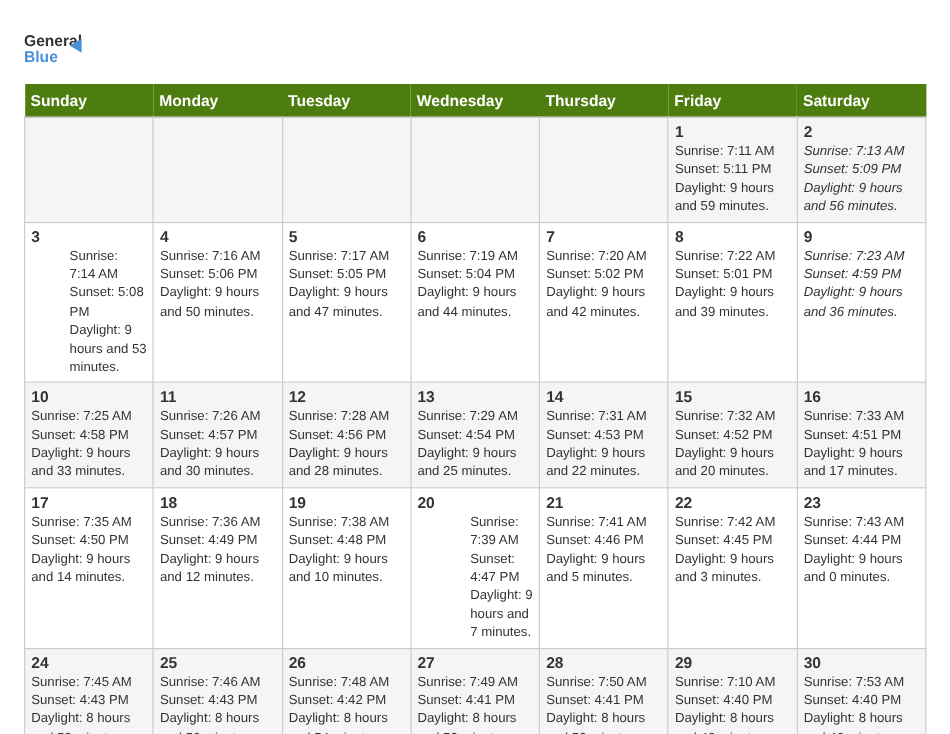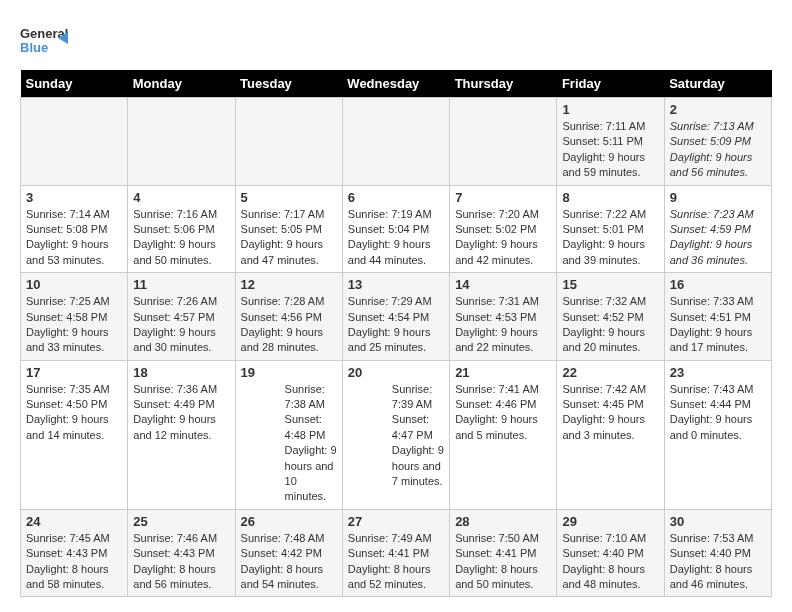--- a/index.html
+++ b/index.html
@@ -33,21 +33,21 @@
       font-size: 16px;
       color: #333;
       font-weight: bold;
     }
     table {
       width: 100%;
       border-collapse: collapse;
       font-size: 11px;
     }
     th {
-      background-color: #000000;
+      background-color: #4d7c0f;
       color: #fff;
       text-align: left;
       padding: 6px 5px;
       font-size: 13px;
     }
     td {
       border: 1px solid #ccc;
       vertical-align: top;
       padding: 4px 5px;
       width: 14.28%;
@@ -119,21 +119,21 @@
         <td>
           <span class="day-num">2</span>
           <div class="day-info" style="white-space: pre-line; font-style: italic;">Sunrise: 7:13 AM
 Sunset: 5:09 PM
 Daylight: 9 hours and 56 minutes.</div>
         </td>
       </tr>
       <tr>
         <td>
           <span class="day-num">3</span>
-          <div class="day-info" style="white-space: pre-line;">Sunrise: 7:14 AM
+          <div class="day-info" style="white-space: pre-line; margin-left: 32px;">Sunrise: 7:14 AM
 Sunset: 5:08 PM
 Daylight: 9 hours and 53 minutes.</div>
         </td>
         <td>
           <span class="day-num">4</span>
           <div class="day-info" style="white-space: pre-line;">Sunrise: 7:16 AM
 Sunset: 5:06 PM
 Daylight: 9 hours and 50 minutes.</div>
         </td>
         <td>
@@ -219,21 +219,21 @@
 Daylight: 9 hours and 14 minutes.</div>
         </td>
         <td>
           <span class="day-num">18</span>
           <div class="day-info" style="white-space: pre-line;">Sunrise: 7:36 AM
 Sunset: 4:49 PM
 Daylight: 9 hours and 12 minutes.</div>
         </td>
         <td>
           <span class="day-num">19</span>
-          <div class="day-info" style="white-space: pre-line; margin-left: 44px;">Sunrise: 7:38 AM
+          <div class="day-info" style="white-space: pre-line;">Sunrise: 7:38 AM
 Sunset: 4:48 PM
 Daylight: 9 hours and 10 minutes.</div>
         </td>
         <td>
           <span class="day-num">20</span>
           <div class="day-info" style="white-space: pre-line; margin-left: 44px;">Sunrise: 7:39 AM
 Sunset: 4:47 PM
 Daylight: 9 hours and 7 minutes.</div>
         </td>
         <td>

